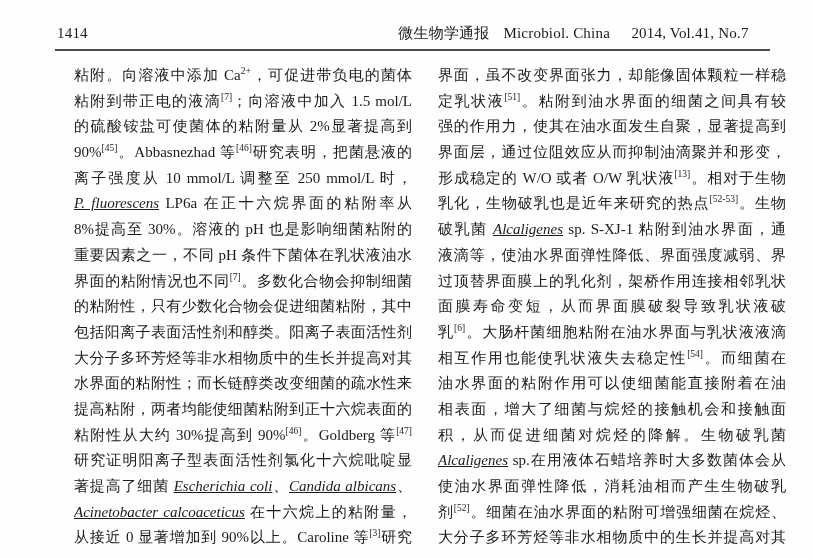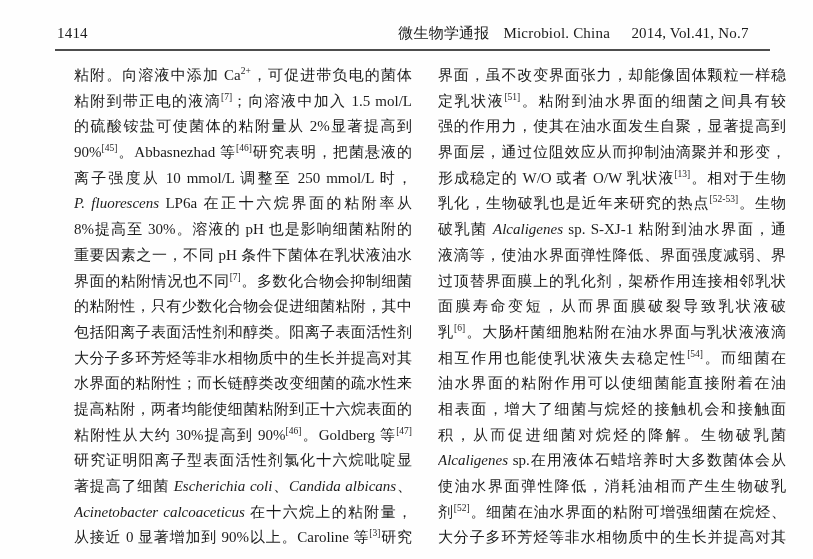--- a/index.html
+++ b/index.html
@@ -73,20 +73,21 @@
     overflow: hidden;
     height: 25.7px;
   }
   .sup {
     font-size: 9.5px;
     vertical-align: super;
     line-height: 0;
   }
   .ital {
     font-style: italic;
+    text-decoration: underline;
   }
 </style>
 </head>
 <body>
 
 <div class="page">
 
   <div class="page-header">
     <span class="page-number">1414</span>
     <span class="journal-title">

